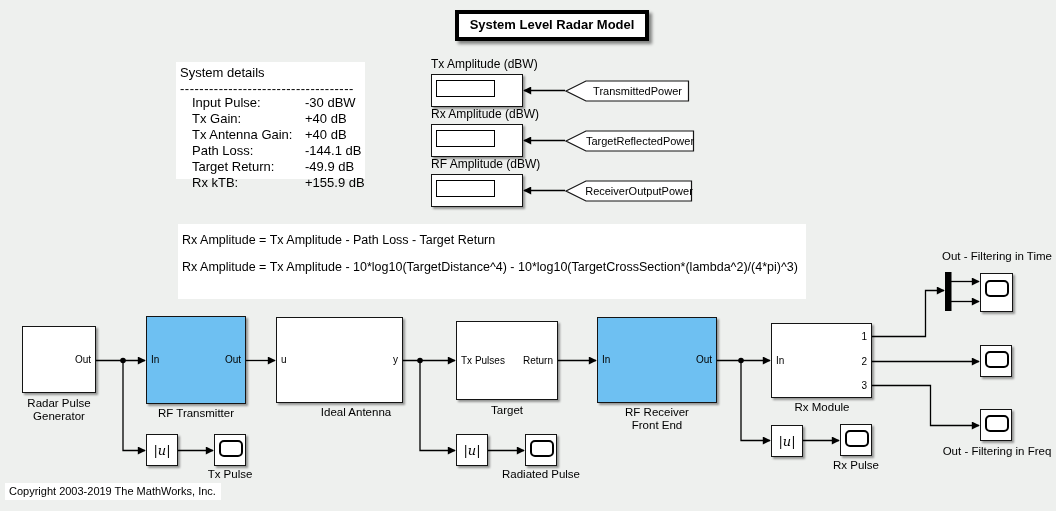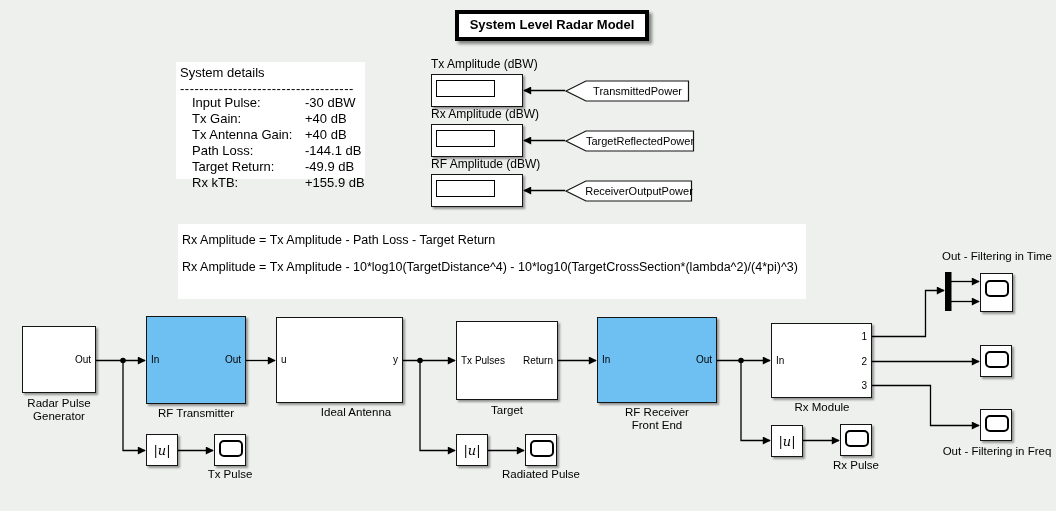--- a/index.html
+++ b/index.html
@@ -73,20 +73,21 @@
     <div class="sd-row">
       <span>Rx kTB:</span>
       <span class="sd-val">+155.9 dB</span></div>
   </div>
 
   <div class="annot eq">
     <div>Rx Amplitude = Tx Amplitude - Path Loss - Target Return</div>
     <div>Rx Amplitude = Tx Amplitude - 10*log10(TargetDistance^4) - 10*log10(TargetCrossSection*(lambda^2)/(4*pi)^3)</div>
   </div>
 
+  <div class="annot copyr">Copyright 2003-2019 The MathWorks, Inc.</div>
 
   <div class="displbl" style="left:431px;top:58px;">Tx Amplitude (dBW)</div>
   <div class="blk" style="left:431px;top:74px;width:92px;height:33px;">
     <div class="dispscr"></div>
   </div>
   <div class="displbl" style="left:431px;top:108px;">Rx Amplitude (dBW)</div>
   <div class="blk" style="left:431px;top:124px;width:92px;height:33px;">
     <div class="dispscr"></div>
   </div>
   <div class="displbl" style="left:431px;top:158px;">RF Amplitude (dBW)</div>

